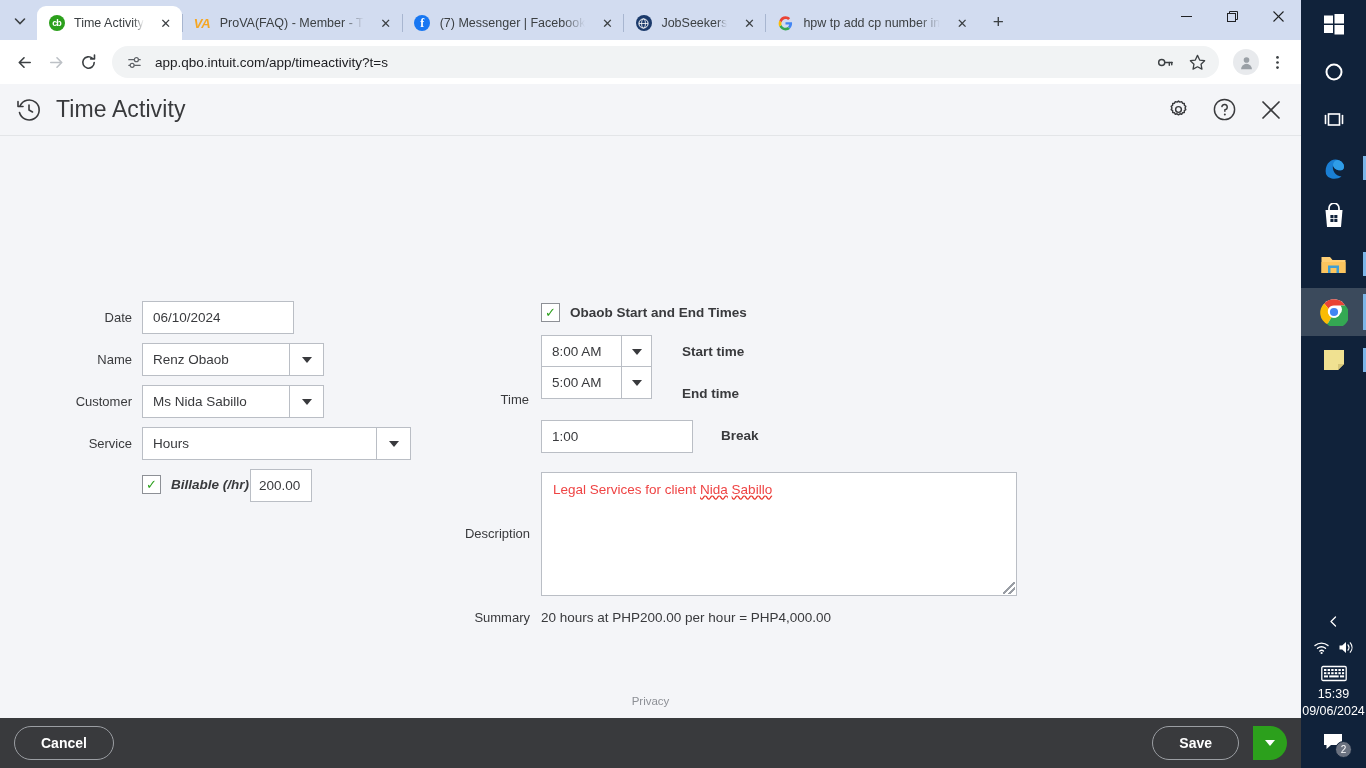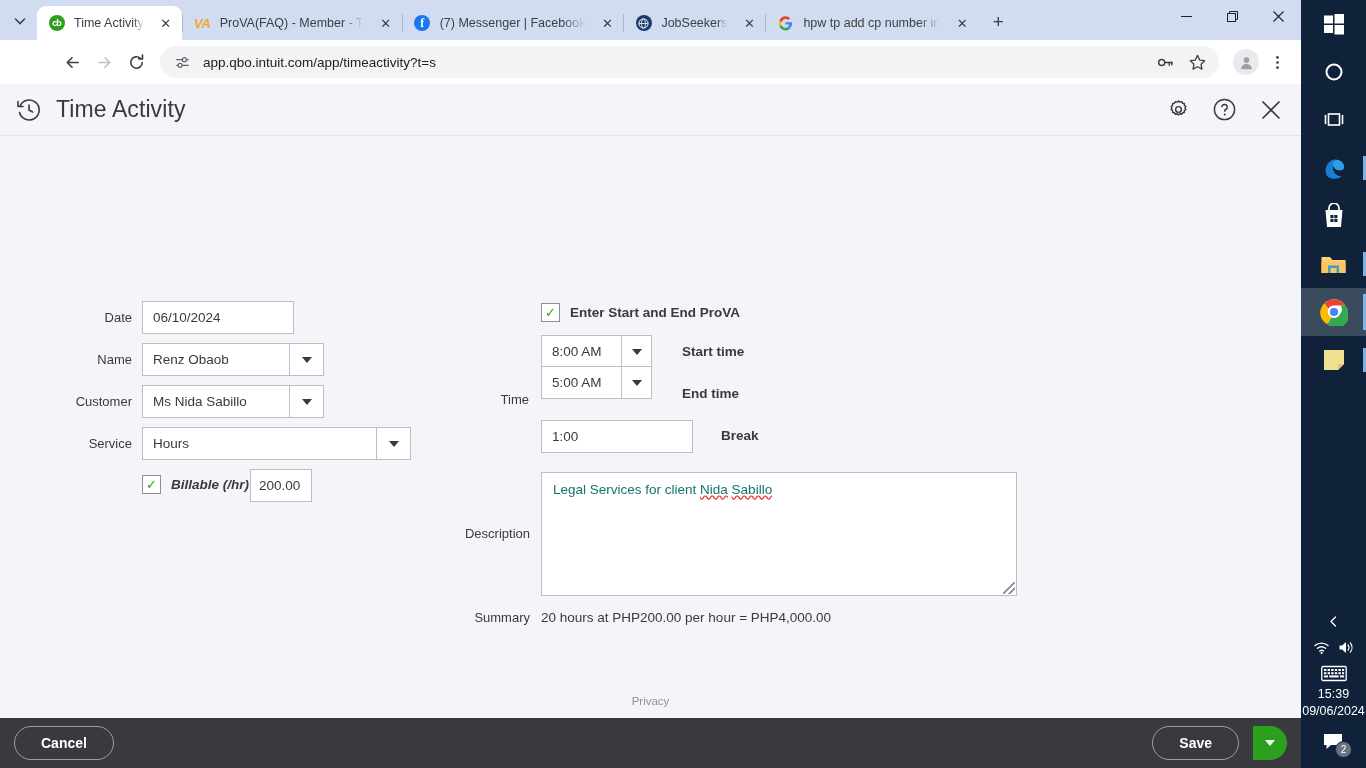--- a/index.html
+++ b/index.html
@@ -81,21 +81,21 @@
   .fav-prova { color: #f5a623; font-weight: bold; font-size: 13px; font-style: italic; }
   .fav-fb { width: 16px; height: 16px; border-radius: 50%; background: #1877f2;
             color: #fff; font-size: 12px; font-weight: bold; display: flex;
             align-items: center; justify-content: center; font-family: "Liberation Serif", serif; }
   .fav-js { width: 16px; height: 16px; border-radius: 50%; background: #1b3a6b;
             display: flex; align-items: center; justify-content: center; }
 
   
   .toolbar {
     height: 44px; background: #ffffff; display: flex; align-items: center;
-    padding: 0 8px; flex: none; margin-left: 48px;
+    padding: 0 8px; flex: none;
   }
   .tbtn {
     width: 32px; height: 32px; border-radius: 50%; display: flex;
     align-items: center; justify-content: center; color: #5f6368; flex: none;
   }
   .tbtn.dis { color: #bdc1c6; }
   .omnibox {
     flex: 1; height: 32px; margin: 0 8px; background: #f1f3f4;
     border-radius: 16px; display: flex; align-items: center; padding: 0 6px 0 14px;
   }
@@ -145,21 +145,21 @@
   }
   .chk {
     width: 19px; height: 19px; border: 1px solid #8d9096; background: #fff;
     display: flex; align-items: center; justify-content: center;
     color: #2ca01c; font-size: 13px; flex: none;
   }
   .chk-lbl { font-size: 13.5px; color: #393a3d; font-weight: bold; margin-left: 24px; }
 
   .ta {
     background: #fff; border: 1px solid #babec5; position: relative;
-    font-size: 13.5px; color: #0f766e; padding: 9px 11px; overflow: hidden;
+    font-size: 13.5px; color: #ef4444; padding: 9px 11px; overflow: hidden;
   }
   .squig {
     text-decoration: underline wavy #e8342a;
     text-decoration-skip-ink: none;
   }
   .ta-grip {
     position: absolute; right: 1px; bottom: 1px; width: 12px; height: 12px;
     background:
       linear-gradient(135deg, transparent 45%, #9a9ea5 45%, #9a9ea5 55%, transparent 55%),
       linear-gradient(135deg, transparent 70%, #9a9ea5 70%, #9a9ea5 80%, transparent 80%);
@@ -467,21 +467,21 @@
       <div style="position:absolute;left:142px;top:339px;display:flex;align-items:center;">
         <span class="chk">✓</span>
         <span class="chk-lbl" style="margin-left:10px;font-style:italic;">Billable (/hr)</span>
       </div>
       <div class="fld" style="position:absolute;left:250px;top:333px;width:62px;">
         <span class="txt" style="padding:0 8px;">200.00</span>
       </div>
 
       <div style="position:absolute;left:541px;top:167px;display:flex;align-items:center;">
         <span class="chk">✓</span>
-        <span class="chk-lbl" style="margin-left:10px;">Enter Start and End ProVA</span>
+        <span class="chk-lbl" style="margin-left:10px;">Obaob Start and End Times</span>
       </div>
 
       <div class="fld" style="position:absolute;left:541px;top:199px;width:111px;">
         <span class="txt">8:00 AM</span>
         <span class="drop" style="width:30px;">
           <span class="caret"></span>
         </span>
       </div>
       <div class="chk-lbl" style="position:absolute;left:658px;top:208px;">Start time</div>
 

